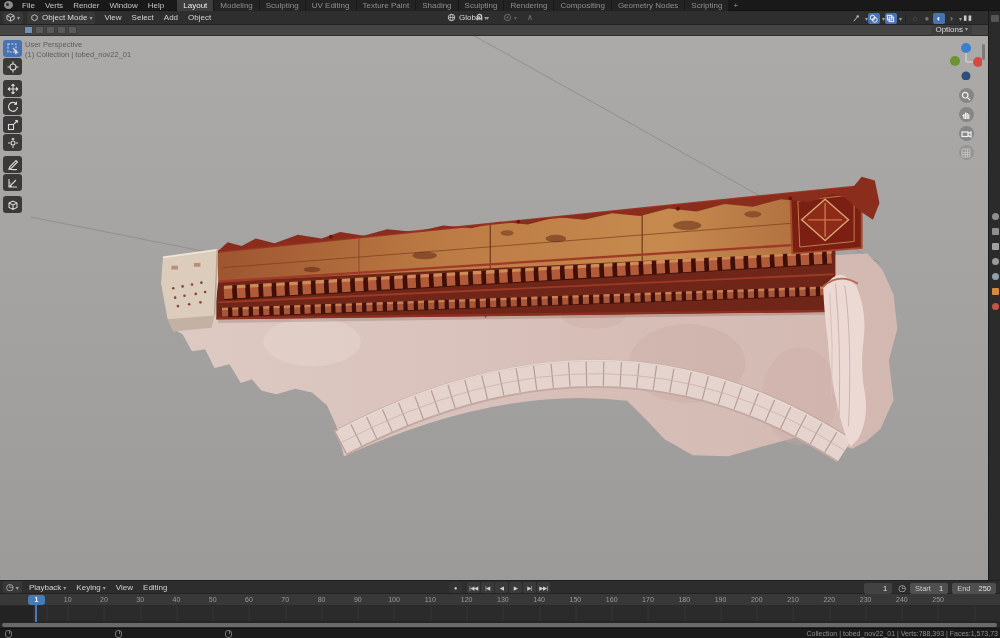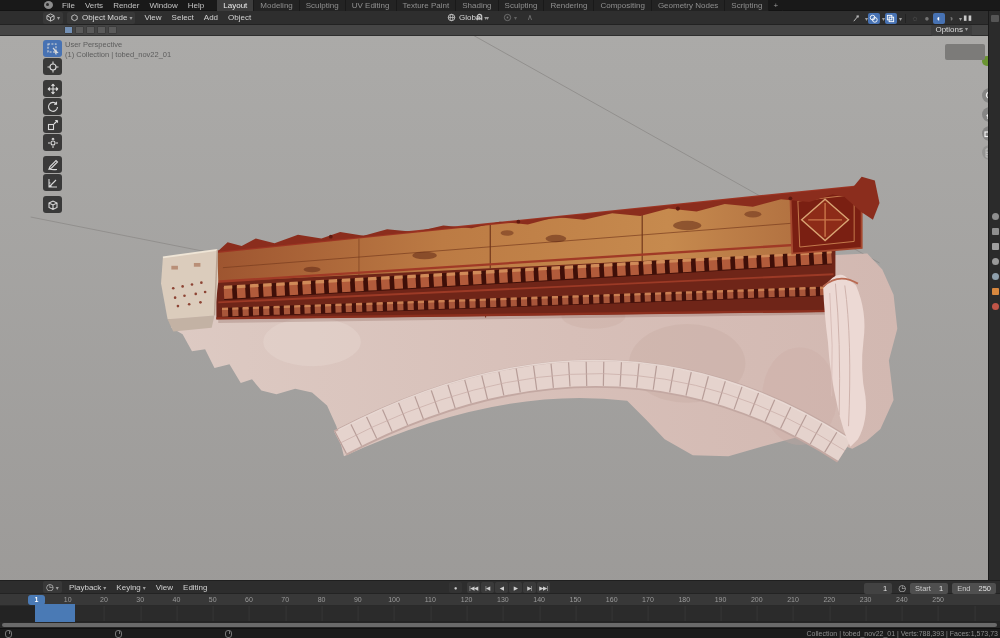--- a/index.html
+++ b/index.html
@@ -1,18 +1,18 @@
 <!DOCTYPE html>
 <html><head>
 <meta charset="utf-8">
 <style>
   html,body{margin:0;padding:0;background:#101010;}
   *{box-sizing:border-box;font-family:"Liberation Sans",sans-serif;-webkit-font-smoothing:antialiased;}
   #app{position:relative;width:1000px;height:638px;overflow:hidden;background:#1b1b1b;}
-  .abs{position:absolute;padding-left:40px;}
+  .abs{position:absolute;}
 
   
   #topbar{left:0;top:0;width:1000px;height:11px;background:#191919;display:flex;align-items:center;border-bottom:1px solid #131313;}
   #blender-logo{width:9px;height:8px;margin:0 4px 0 4px;border-radius:50%;background:#8d8d8d;position:relative;}
   #blender-logo:after{content:"";position:absolute;left:2px;top:2px;width:3px;height:3px;border-radius:50%;background:#2a2a2a;}
   #topbar-menus{display:flex;}
   .tmenu{color:#c3c3c3;font-size:8px;line-height:11px;padding:0 5px;cursor:default;}
   #ws-tabs{display:flex;margin-left:8px;}
   .wstab{color:#8f8f8f;font-size:8px;line-height:11px;padding:0 6px;background:#232323;border-right:1px solid #191919;}
   .wstab.active{background:#3d3d3d;color:#ececec;}

